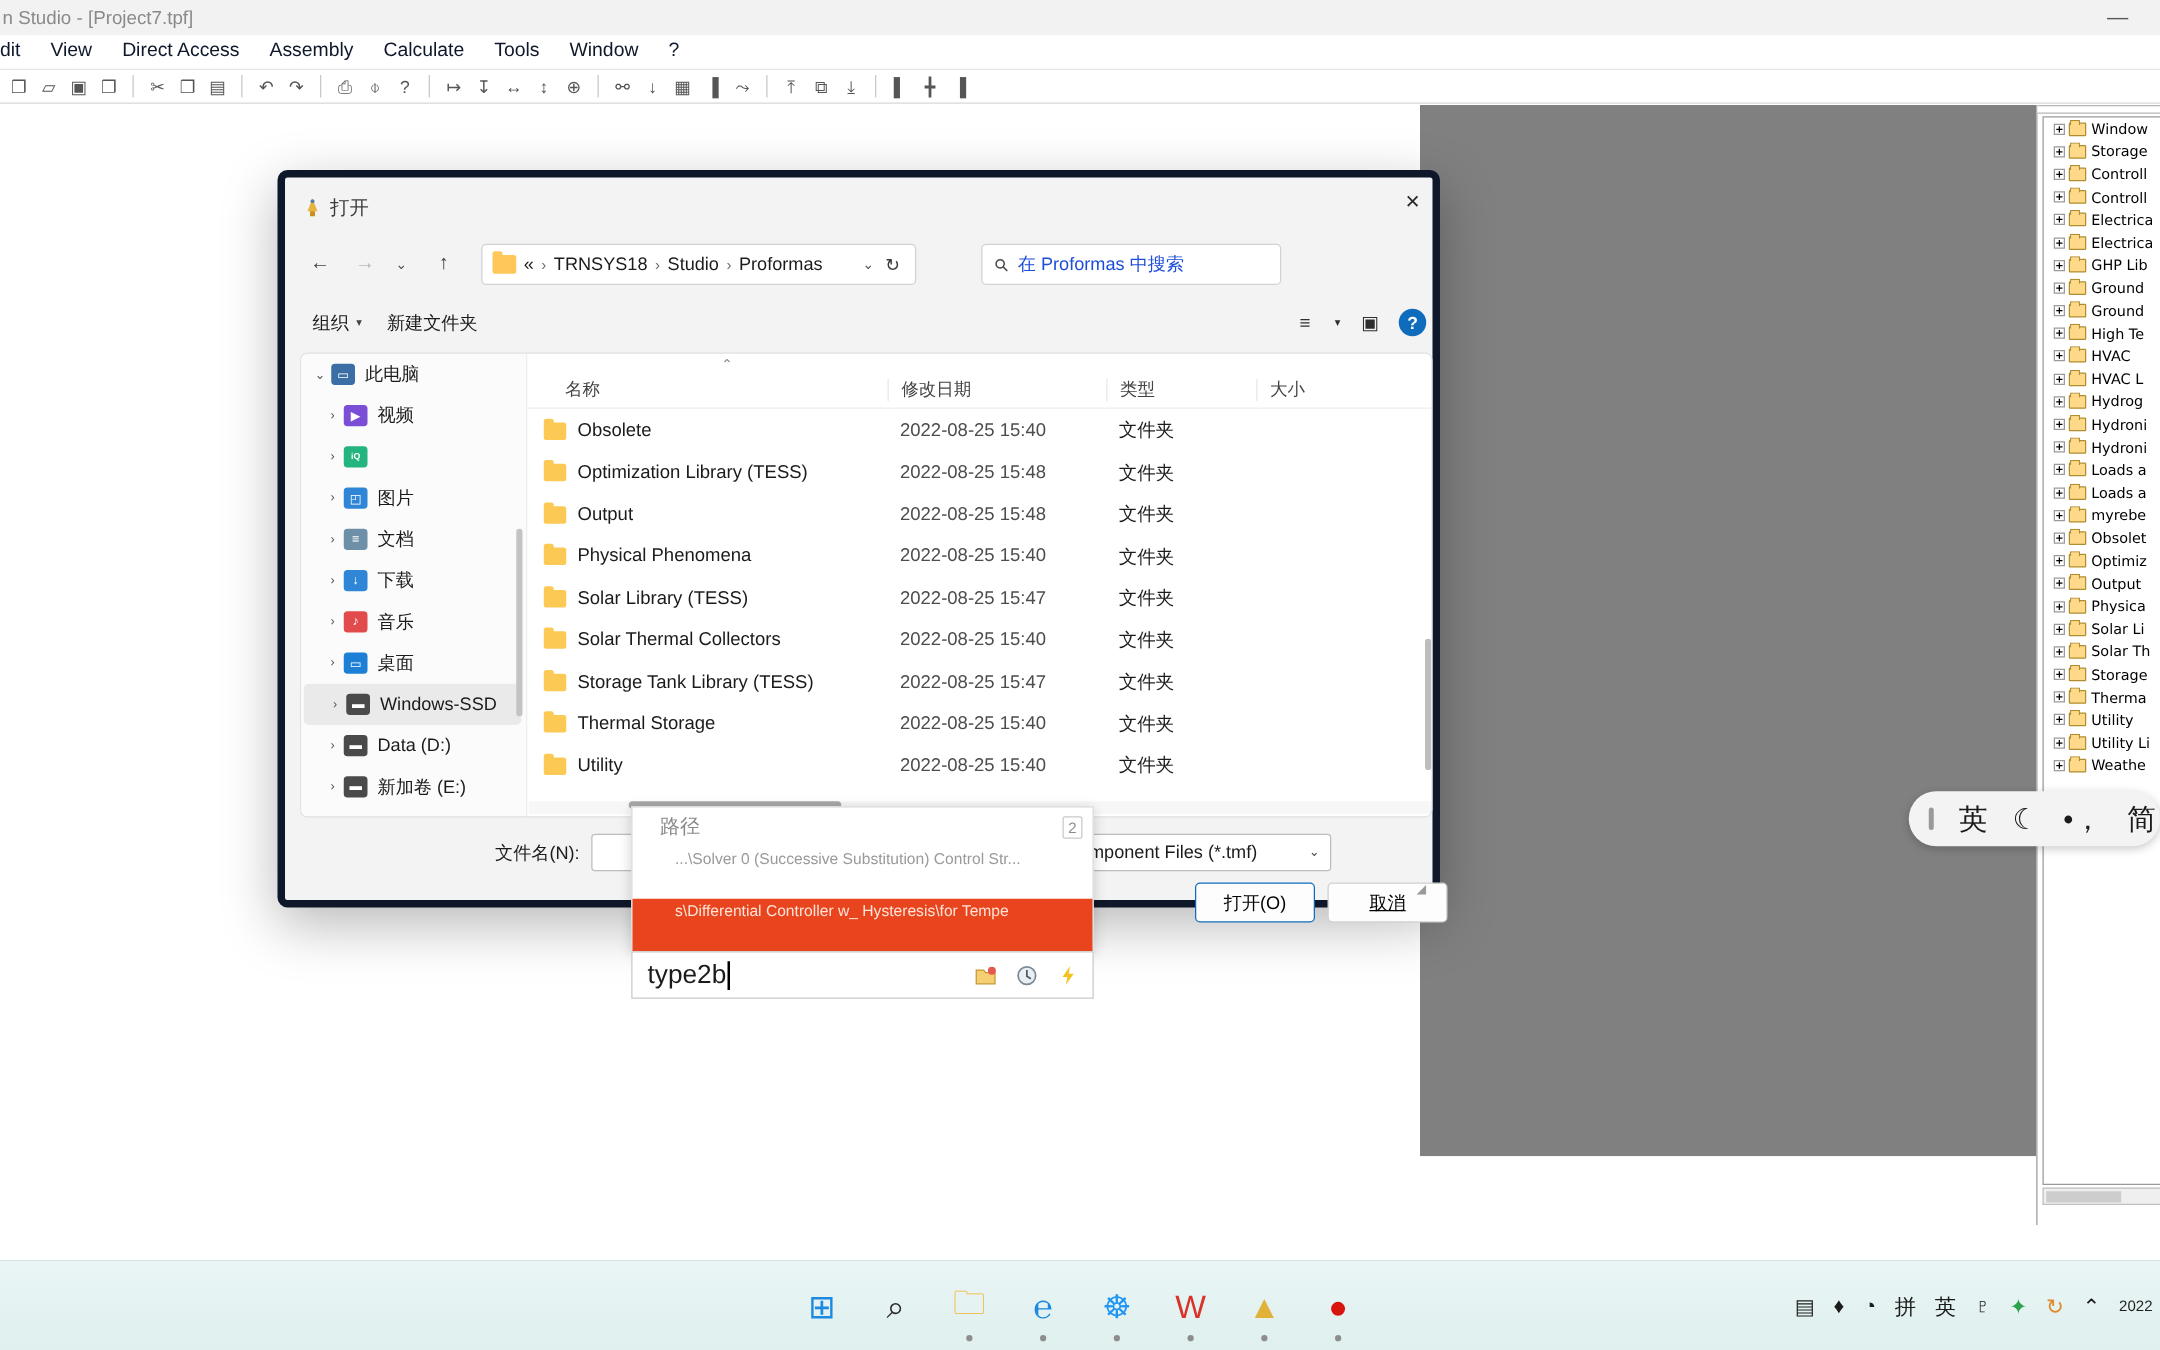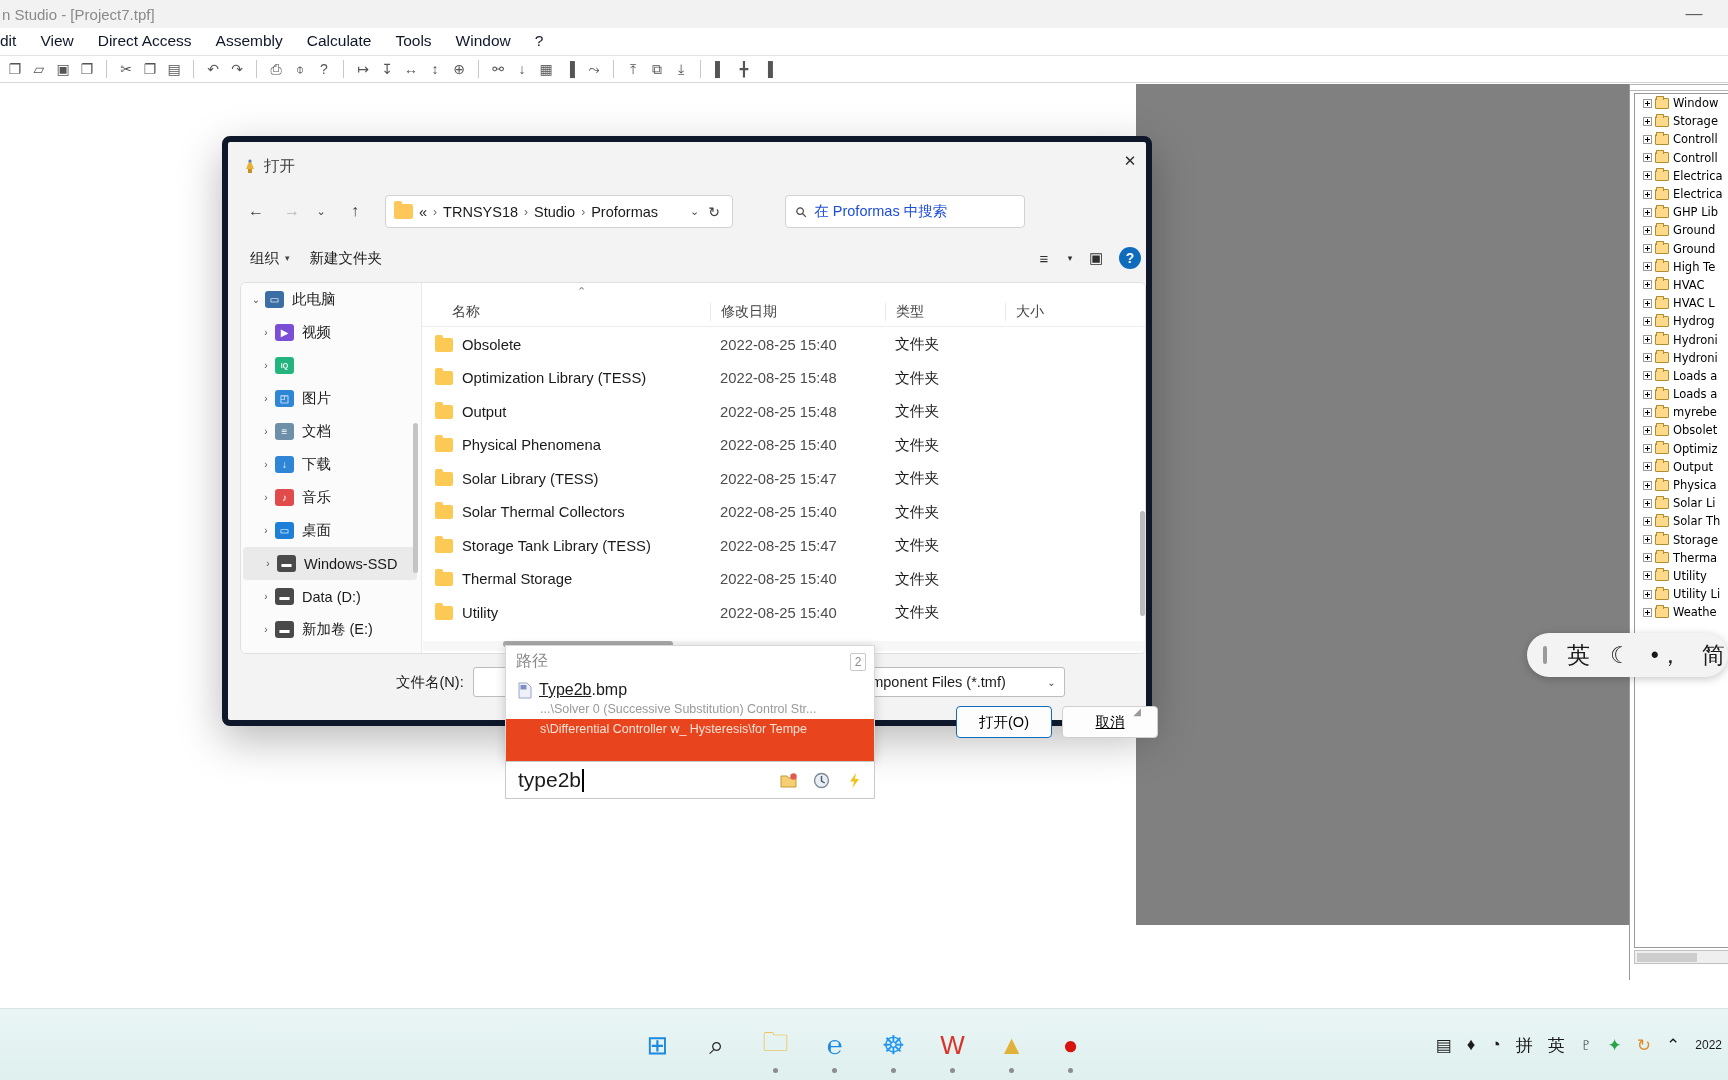--- a/index.html
+++ b/index.html
@@ -310,21 +310,21 @@
     font-size: 10px; color: #9a9a9a; line-height: 12px; text-align: center;
   }
 
   
   #ac-popup {
     position: absolute; left: 505px; top: 645px; width: 370px; height: 116px;
     background: #ffffff; border: 1px solid #d8d8d8;
     box-shadow: 0 2px 10px rgba(0,0,0,.18); z-index: 60;
   }
   #ac-header {
-    height: 31px; display: flex; align-items: center; padding: 0 8px 0 10px;
+    height: 31px; display: flex; align-items: center; padding: 0 8px 0 22px;
     font-size: 16px; color: #8a8a8a;
   }
   #ac-count {
     margin-left: auto; width: 16px; height: 18px; border: 1px solid #c9c9c9;
     border-radius: 2px; font-size: 12px; color: #8a8a8a;
     display: flex; align-items: center; justify-content: center;
   }
   .ac-item { height: 42px; padding: 2px 0 0 12px; }
   .ac-item.selected { background: #e8441d; }
   .ac-line1 { display: flex; align-items: center; gap: 7px; height: 22px; }
@@ -804,27 +804,20 @@
   <span id="dlg-resize-grip">◢</span>
 </div>
 
 <div id="ac-popup">
   <div id="ac-header">
     <span>路径</span>
     <span id="ac-count">2</span>
   </div>
   <div id="ac-items">
       <div class="ac-item">
-        <div class="ac-line1">
-          <span class="ac-fileico"><svg width="14" height="17" viewBox="0 0 14 17">
-              <path d="M1 1h8l4 4v11H1z" fill="#eef0fa" stroke="#9aa6c8"></path>
-              <rect x="2.5" y="3" width="6" height="4.5" fill="#7f8fc4"></rect>
-            </svg></span>
-          <span class="ac-title"><span class="mat">Type2b</span><span>.bmp</span></span>
-        </div>
         <div class="ac-sub">...\Solver 0 (Successive Substitution) Control Str...</div>
       </div>
       <div class="ac-item selected">
         <div class="ac-sub">s\Differential Controller w_ Hysteresis\for Tempe</div>
       </div>
     </div>
 </div>
 
 <div id="ac-input">
   <span id="ac-input-text">type2b</span>

